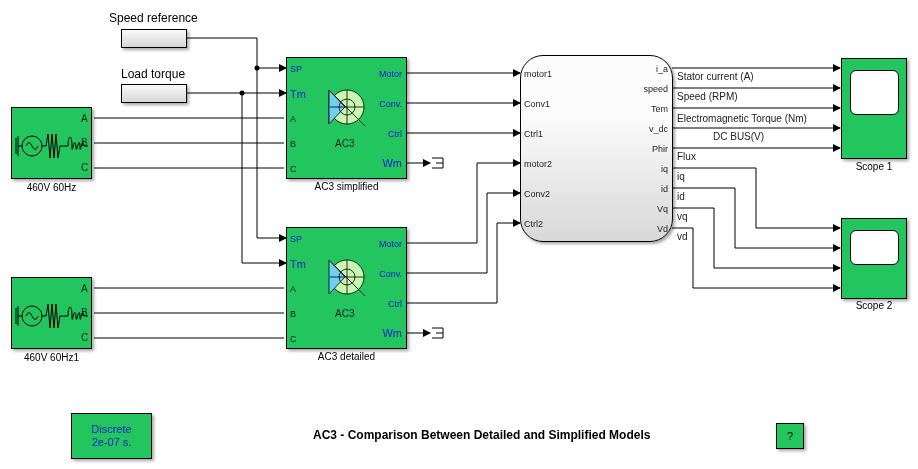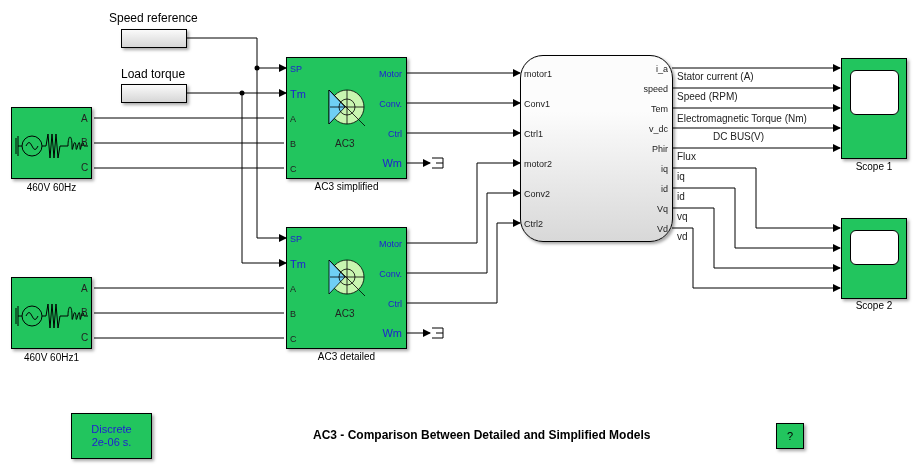--- a/index.html
+++ b/index.html
@@ -185,18 +185,18 @@
 </div>
 <div class="cap" style="left:841px;top:161px;width:66px;">Scope 1</div>
 
 <div class="blk" style="left:841px;top:218px;width:66px;height:81px;">
   <div class="scope-screen" style="left:8px;top:11px;width:47px;height:33px;"></div>
 </div>
 <div class="cap" style="left:841px;top:300px;width:66px;">Scope 2</div>
 
 <div class="blk" style="left:71px;top:413px;width:81px;height:46px;text-align:center;padding-top:9px;">
   <div class="blue" style="font-size:11px;line-height:13px;">Discrete</div>
-  <div class="blue" style="font-size:11px;line-height:13px;">2e-06 s.</div>
+  <div class="blue" style="font-size:11px;line-height:13px;">2e-07 s.</div>
 </div>
 
 <div class="lbl" style="left:313px;top:428px;font-size:12px;font-weight:bold;">AC3 - Comparison Between Detailed and Simplified Models</div>
 
 <div class="blk" style="left:776px;top:423px;width:28px;height:26px;text-align:center;line-height:24px;font-size:11px;">?</div>
 
 </body></html>

